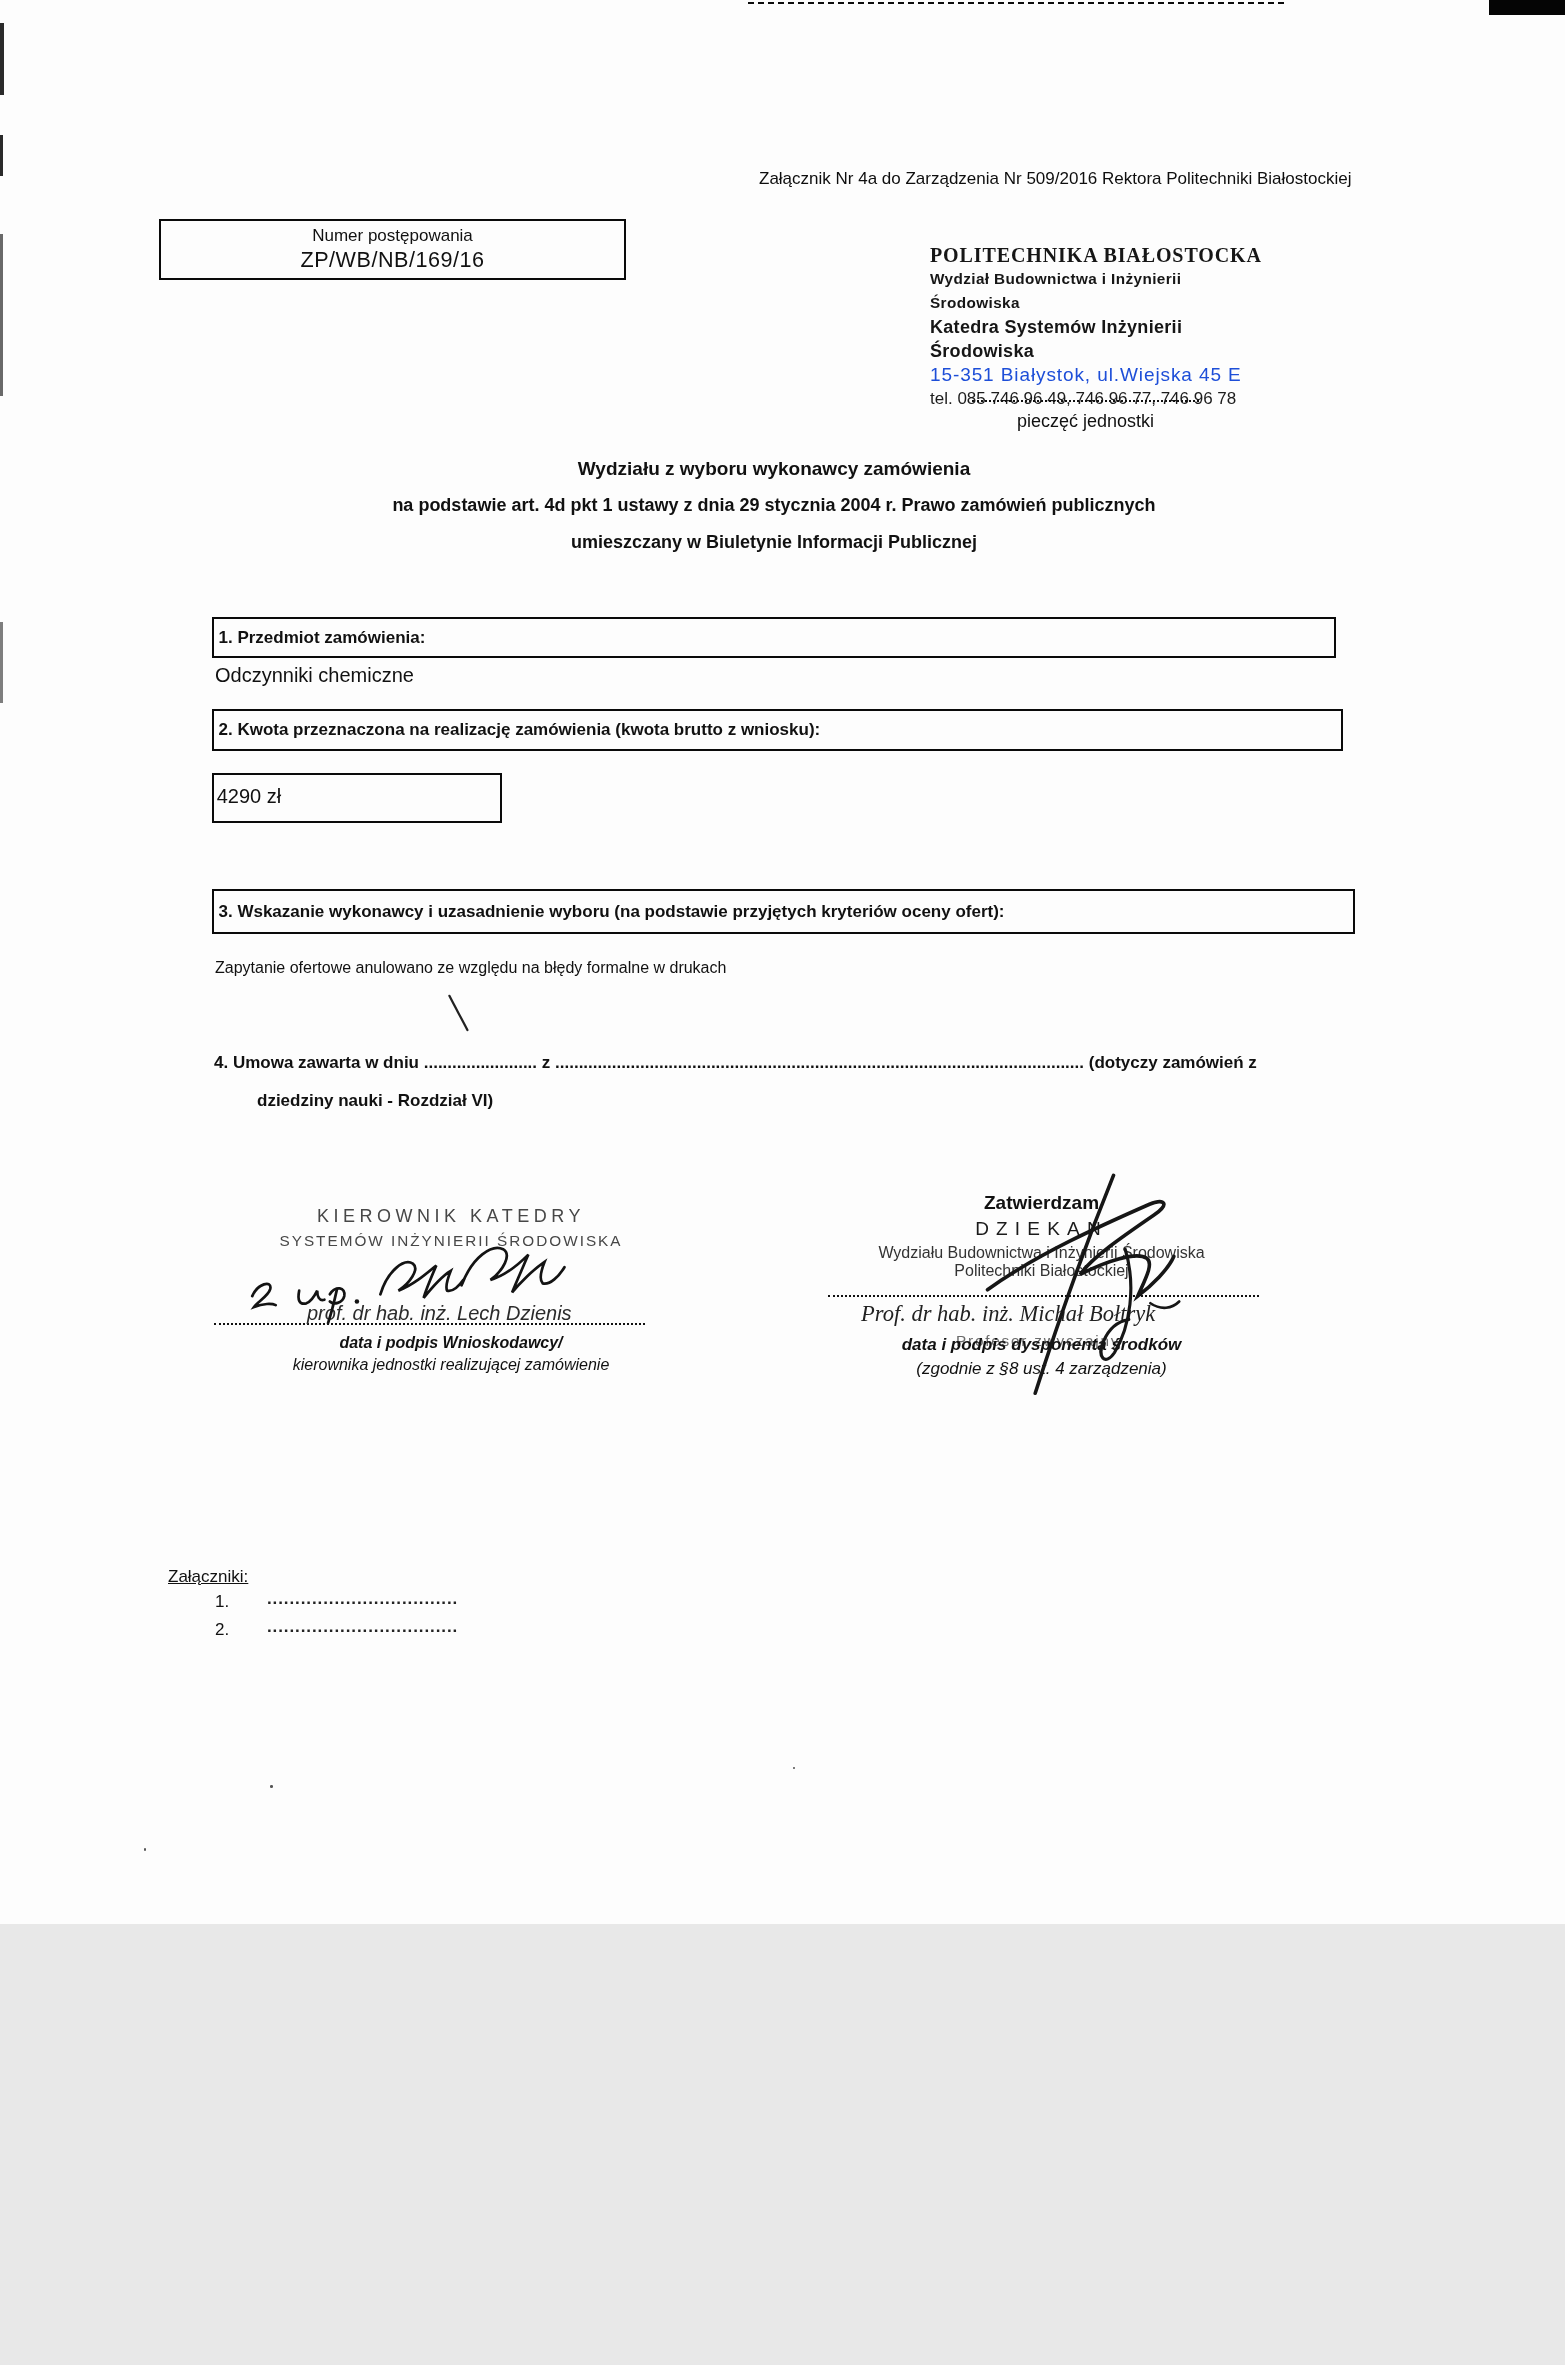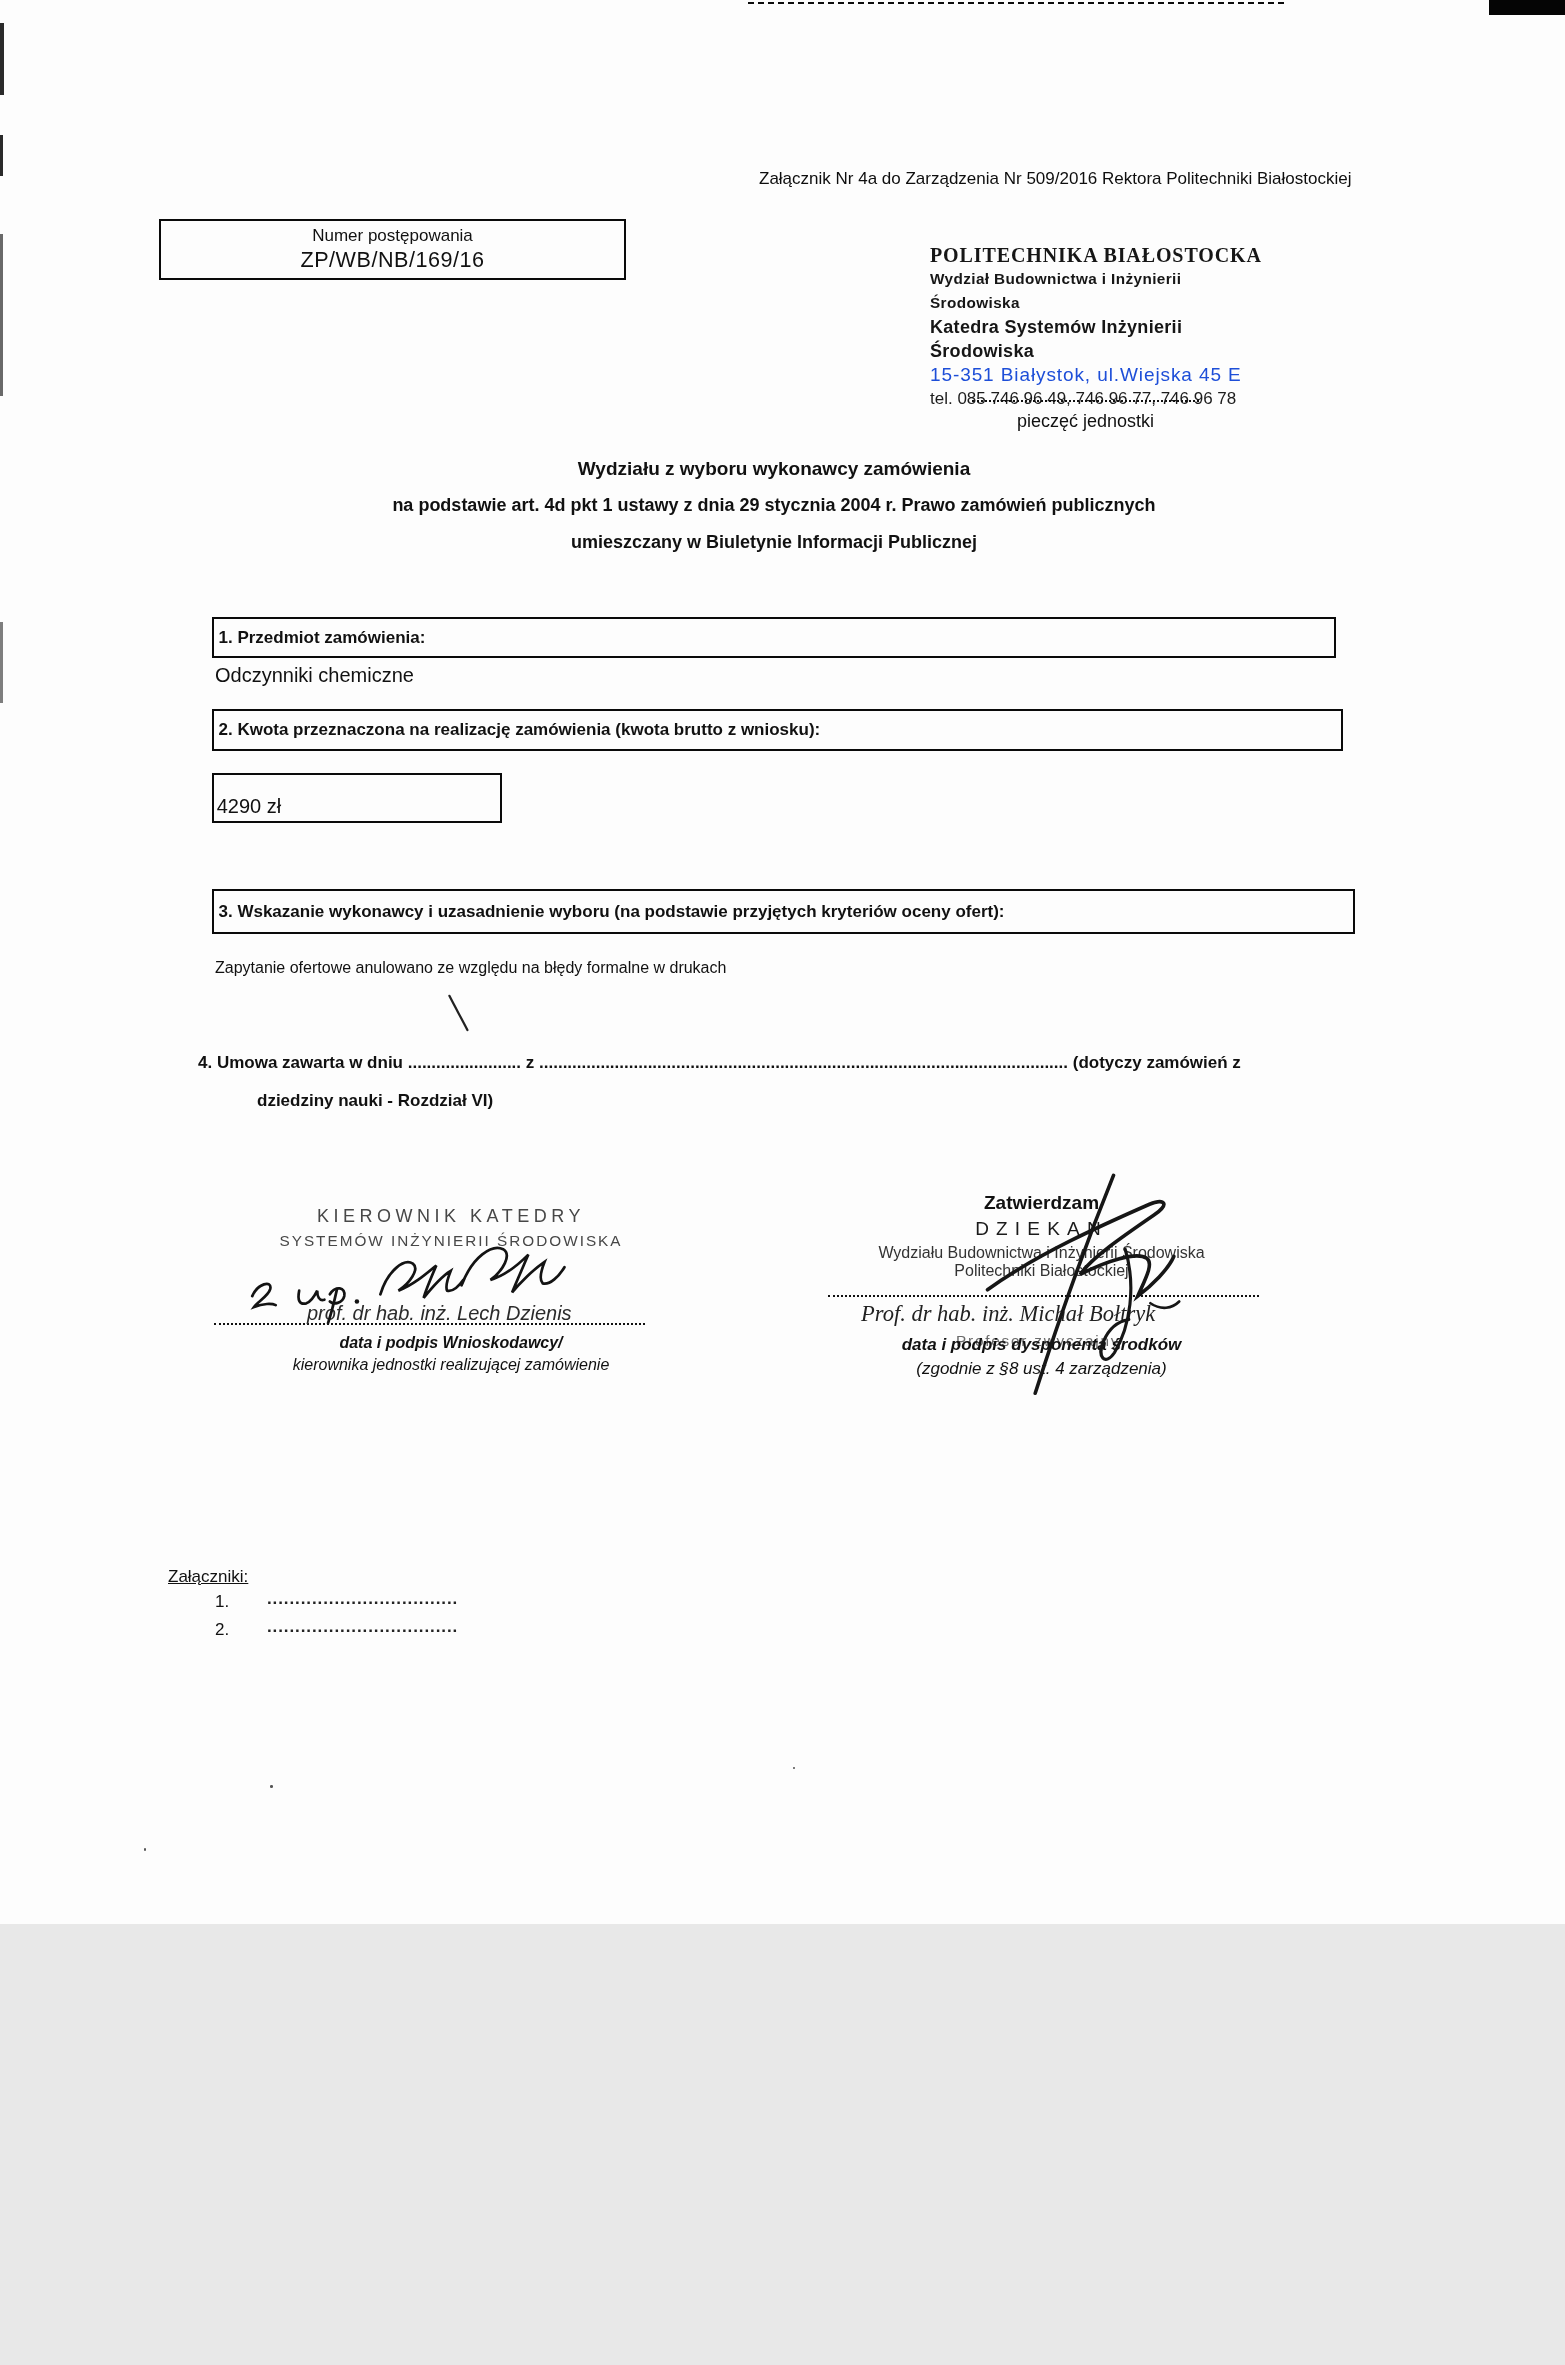--- a/index.html
+++ b/index.html
@@ -45,26 +45,26 @@
   .title-line{font-weight:bold;margin-bottom:15.3px;}
   .t1{font-size:19px;}
   .t2{font-size:18px;}
   .t3{font-size:18px;}
   
   .sec-box{border:2.7px solid #0a0a0a;display:flex;align-items:center;padding-left:4.5px;box-sizing:border-box;}
   .sec-heading{font-weight:bold;font-size:17px;}
   .sec1{left:212px;top:617px;width:1124px;height:41px;}
   .sec1-value{left:215px;top:664px;font-size:20px;}
   .sec2{left:212px;top:709px;width:1131px;height:42px;}
-  .amount-box{left:212px;top:773px;width:290px;height:50px;border:2.7px solid #0a0a0a;display:flex;align-items:flex-end;padding:0 0 2.7px 2.7px;box-sizing:border-box;}
+  .amount-box{left:212px;top:773px;width:290px;height:50px;border:2.7px solid #0a0a0a;display:flex;align-items:center;padding:0 0 2.7px 2.7px;box-sizing:border-box;}
   .amount-value{font-size:20px;}
   .sec3{left:212px;top:889px;width:1143px;height:45px;}
   .sec3-value{left:215px;top:959px;font-size:16px;}
   
-  .sec4-line1{left:198px;top:1053px;width:1131px;font-weight:bold;font-size:17px;}
+  .sec4-line1{left:214px;top:1053px;width:1131px;font-weight:bold;font-size:17px;}
   .sec4-line2{left:257px;top:1091px;font-weight:bold;font-size:17px;}
   
   .sig-left{left:212px;top:1206px;width:478px;}
   .role-chair1{font-size:18px;letter-spacing:4.5px;color:#474747;}
   .role-chair2{font-size:15.3px;letter-spacing:2px;color:#474747;margin-top:5.4px;}
   .sigline-left{left:214px;top:1323px;width:431px;}
   .name-left{left:307px;top:1302px;font-style:italic;font-size:20px;color:#2b2b2b;z-index:3;}
   .cap-left1{left:212px;top:1334px;width:478px;font-weight:bold;font-style:italic;font-size:16px;}
   .cap-left2{left:212px;top:1356px;width:478px;font-style:italic;font-size:16px;}
   .sig-right{left:816px;top:1192px;width:451px;}

